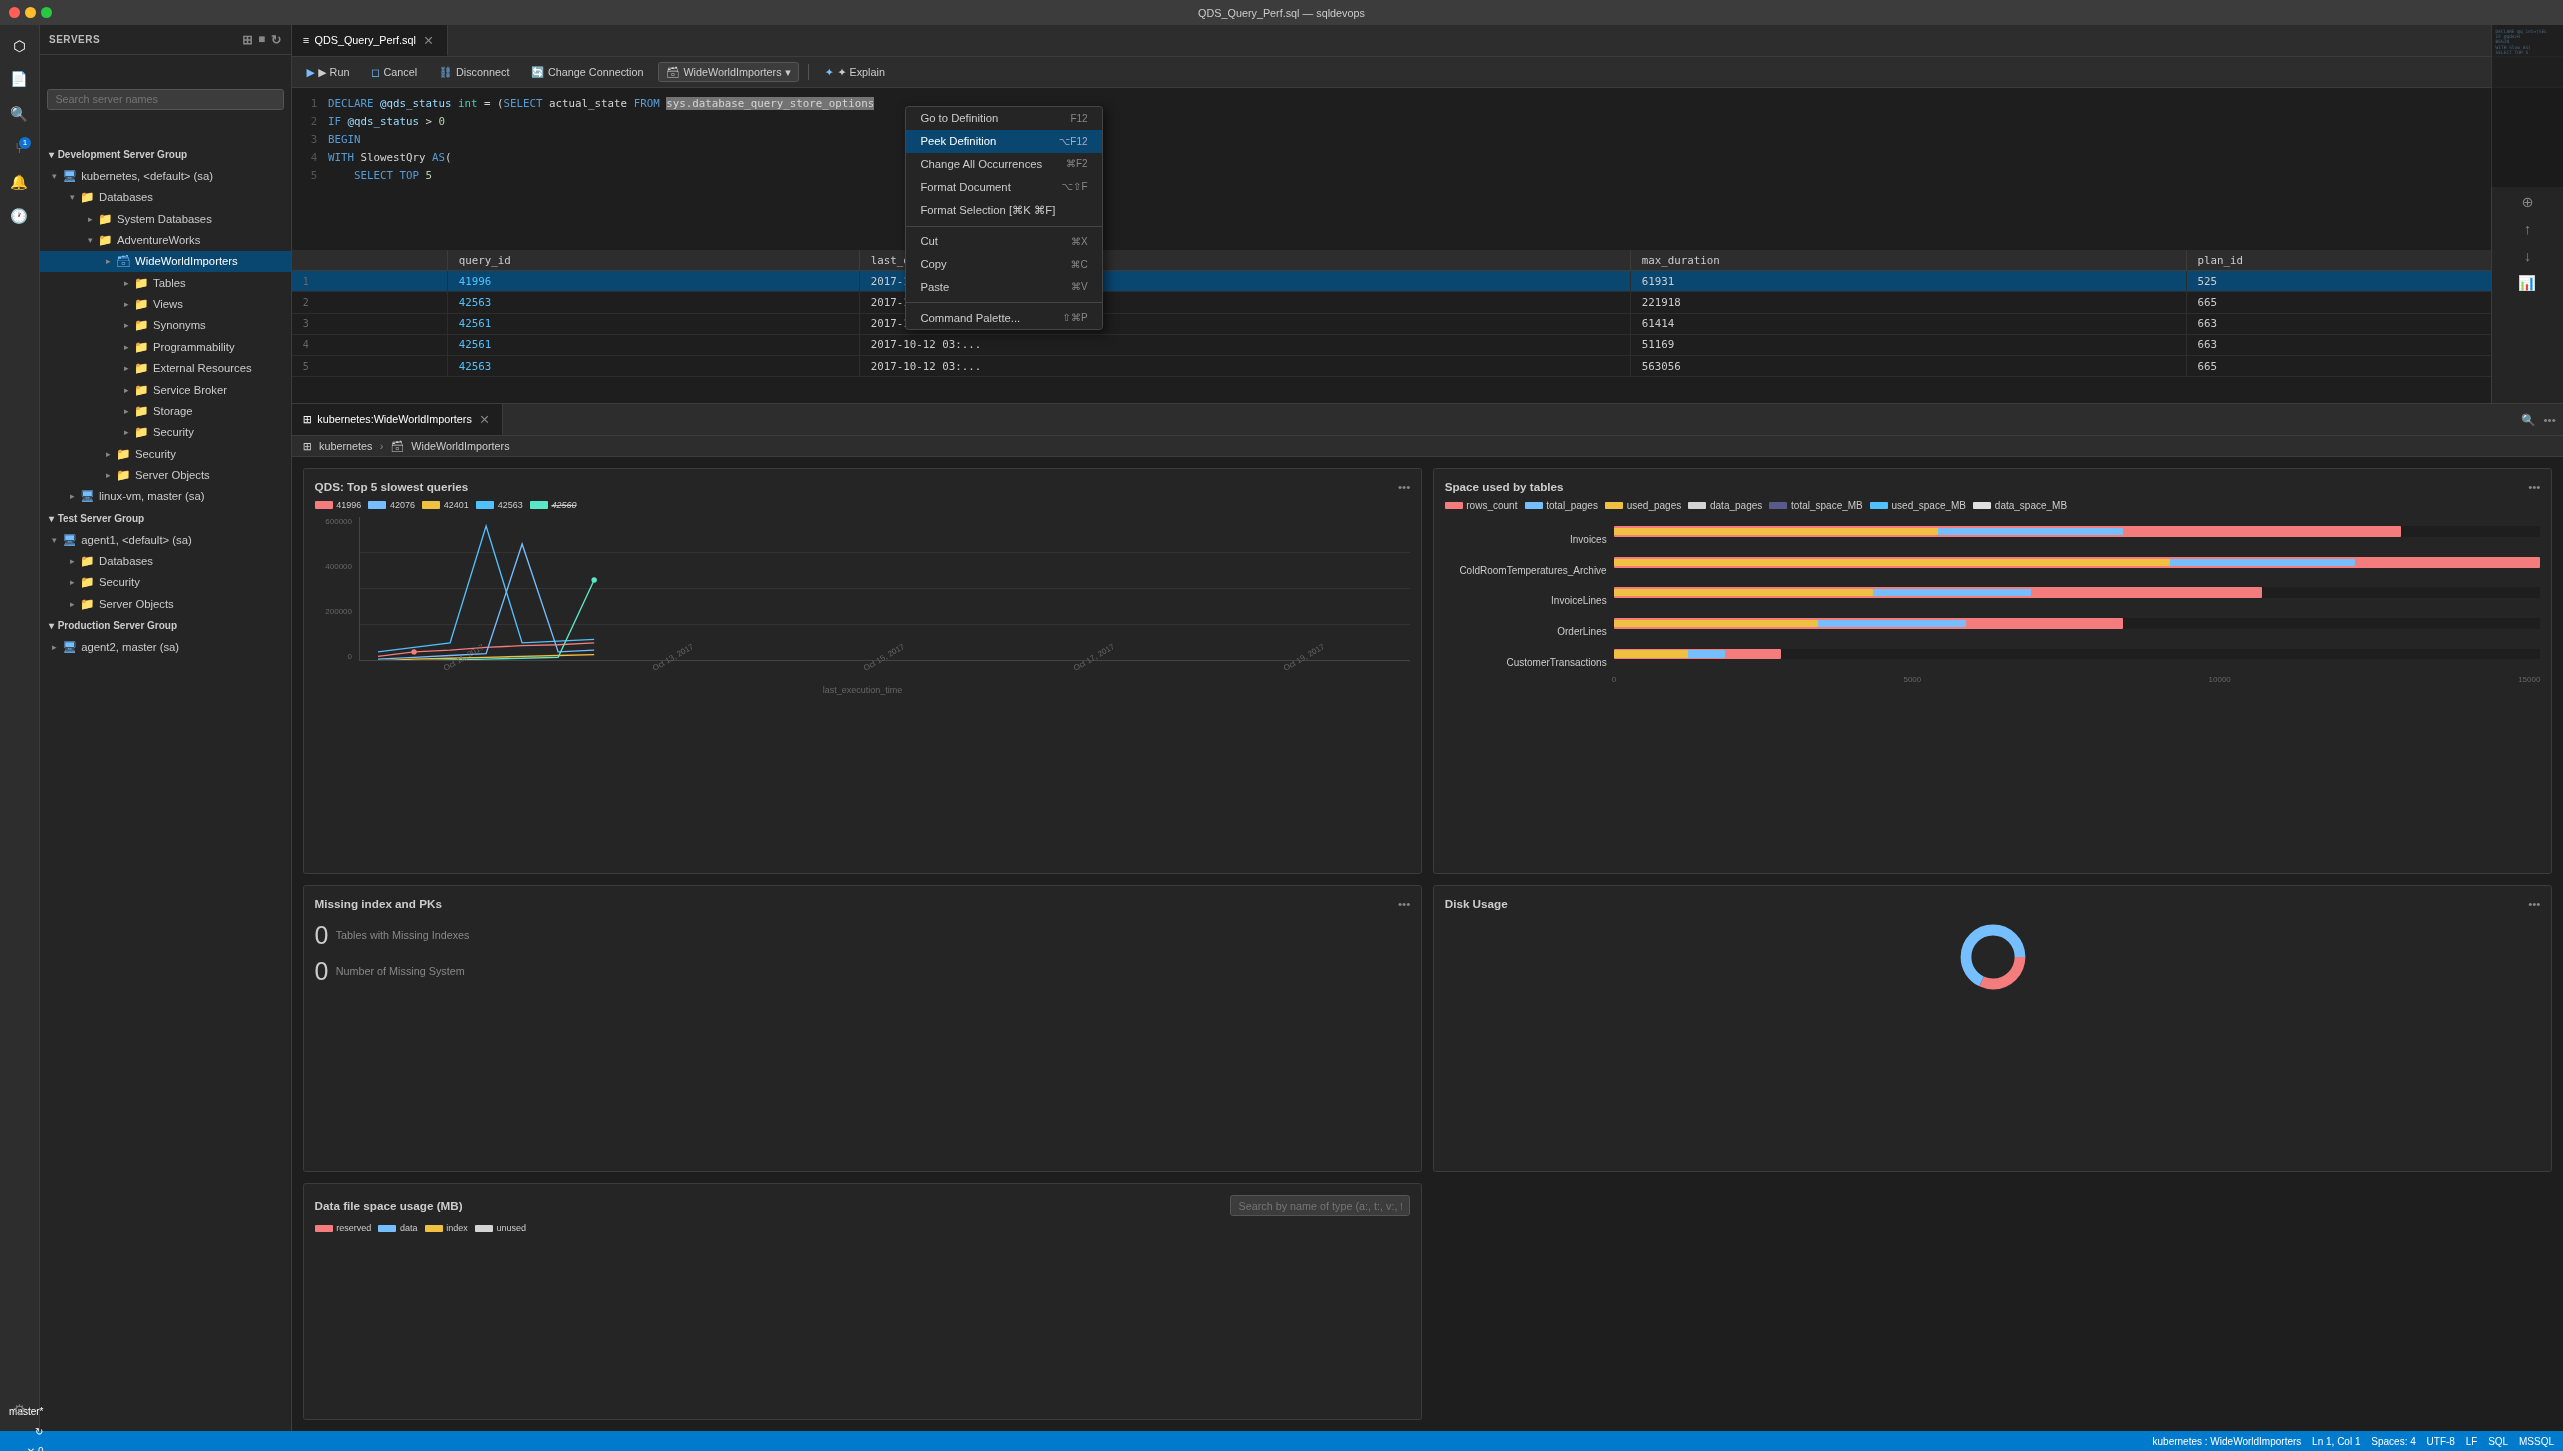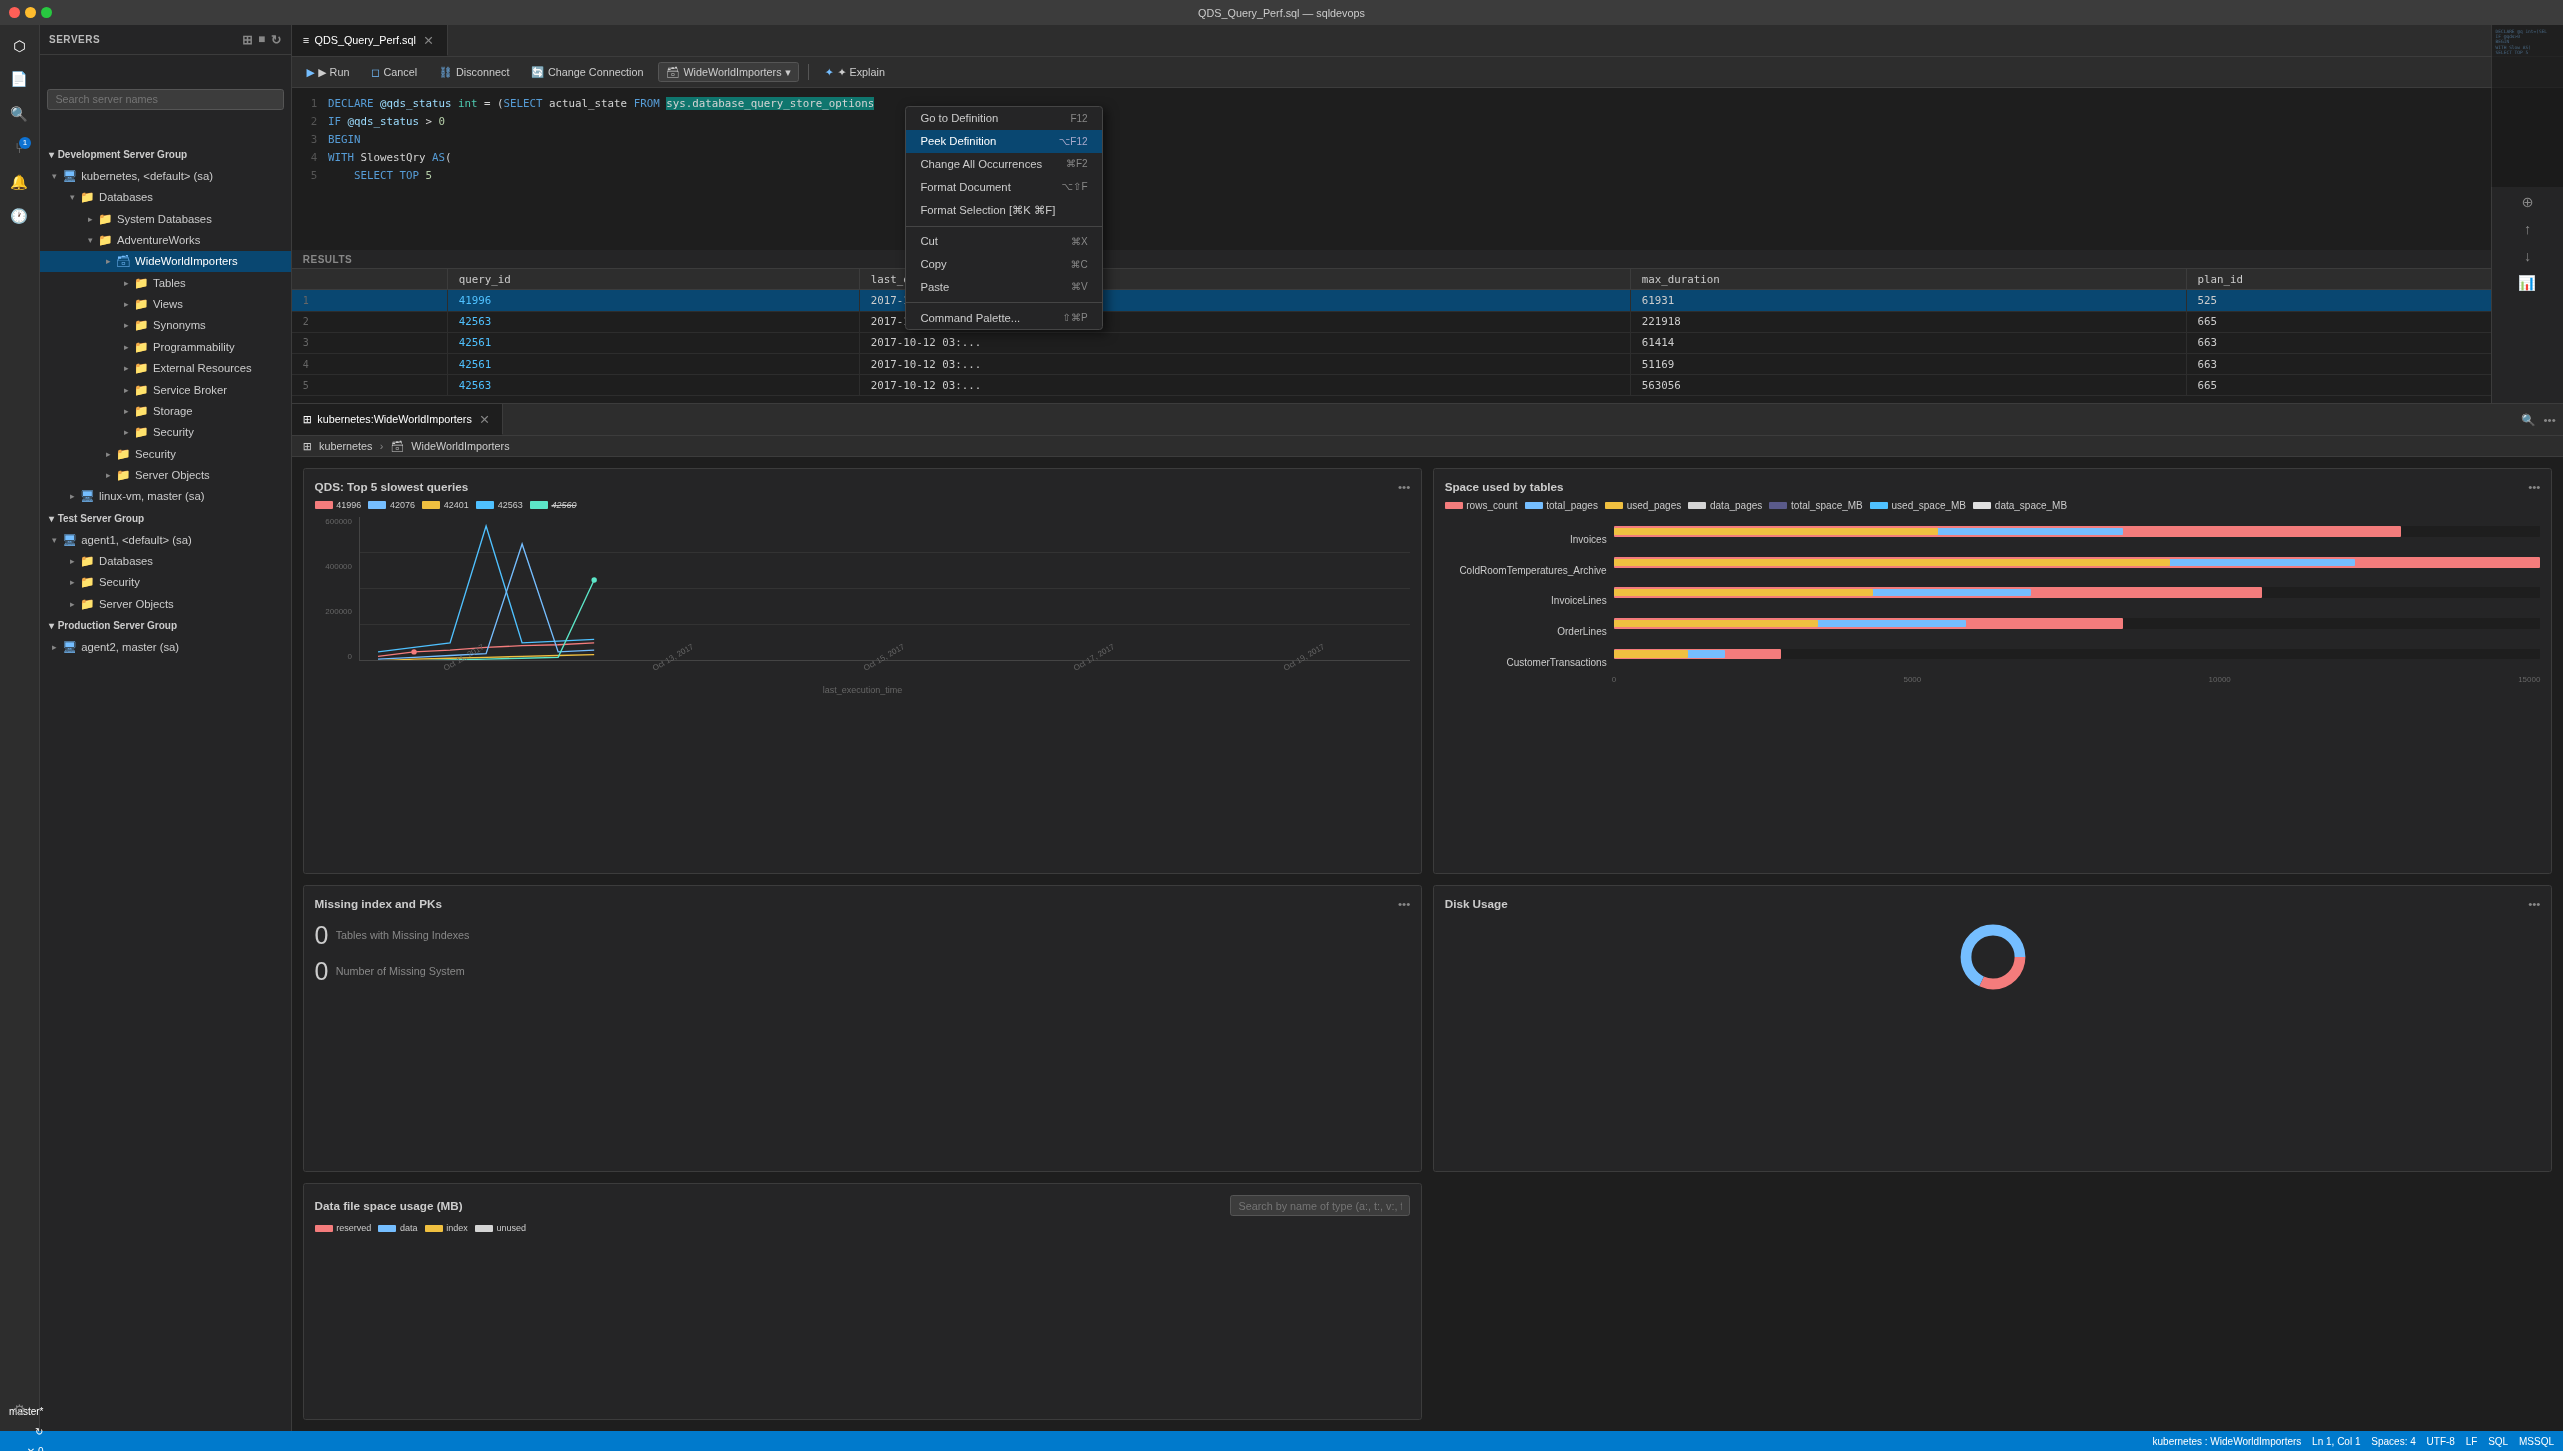--- a/index.html
+++ b/index.html
@@ -332,42 +332,41 @@
         <div class="toolbar-sep"></div>
         <button class="toolbar-btn">
           <span class="btn-icon">✦</span>
           <span>✦ Explain</span>
         </button>
       </div>
 
       <div class="editor">
         <div class="editor-line">
           <span class="line-num">1</span>
-          <span class="line-content"><span class="kw">DECLARE</span> <span class="var">@qds_status</span> <span class="type">int</span> = (<span class="kw">SELECT</span> actual_state <span class="kw">FROM</span> <span style="background:#0f766e;">sys.database_query_store_options</span></span>
+          <span class="line-content"><span class="kw">DECLARE</span> <span class="var">@qds_status</span> <span class="type">int</span> = (<span class="kw">SELECT</span> actual_state <span class="kw">FROM</span> <span style="background:#737373;">sys.database_query_store_options</span></span>
         </div>
         <div class="editor-line">
           <span class="line-num">2</span>
           <span class="line-content"><span class="kw">IF</span> <span class="var">@qds_status</span> &gt; <span class="num">0</span></span>
         </div>
         <div class="editor-line">
           <span class="line-num">3</span>
           <span class="line-content"><span class="kw">BEGIN</span></span>
         </div>
         <div class="editor-line">
           <span class="line-num">4</span>
           <span class="line-content"><span class="kw">WITH</span> SlowestQry <span class="kw">AS</span>(</span>
         </div>
         <div class="editor-line">
           <span class="line-num">5</span>
           <span class="line-content">&nbsp;&nbsp;&nbsp;&nbsp;<span class="kw">SELECT TOP</span> <span class="num">5</span></span>
         </div>
       </div>
 
       <div class="results-area">
-        <div class="results-header">RESULTS</div>
         <div class="results-table">
           <table>
             <thead>
               <tr>
                 <th></th>
                 <th>query_id</th>
                 <th>last_execution_...</th>
                 <th>max_duration</th>
                 <th>plan_id</th>
               </tr>

